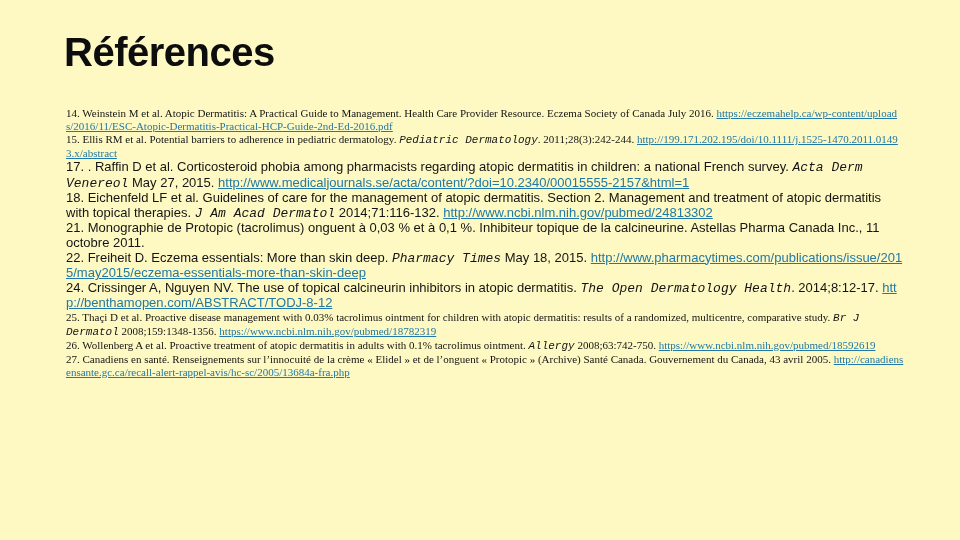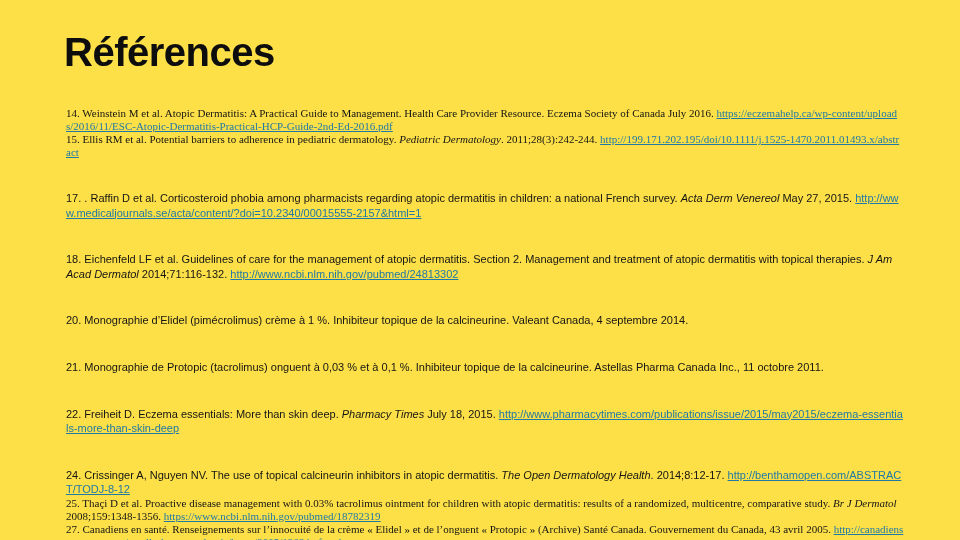--- a/index.html
+++ b/index.html
@@ -3,58 +3,58 @@
 <meta charset="utf-8">
 <style>
   html,body{margin:0;padding:0;}
   body{
     width:960px;height:540px;
     background:#ffffff;
     position:relative;
     overflow:hidden;
     font-family:"Liberation Sans",sans-serif;
   }
-  .slide{position:absolute;inset:0;background:#fde047;}
+  .slide{position:absolute;inset:0;background:#fef9c3;}
   .title{
     position:absolute;left:64px;top:30px;margin:0;
     font-family:"Liberation Sans",sans-serif;
     font-weight:700;font-size:40px;color:#0d0d0d;
     letter-spacing:-0.5px;
   }
   .refs{
     position:absolute;left:66px;top:107px;width:838px;
     color:#141414;
   }
   .ref{margin:0;padding:0;}
   .ref.serif{
     font-family:"Liberation Serif",serif;
     font-size:11px;line-height:13px;
   }
   .ref.sans{
     font-family:"Liberation Sans",sans-serif;
-    font-size:11px;line-height:14.6px;margin-top:32px;
+    font-size:13px;line-height:14.6px;
   }
   .link{
     color:var(--link,#2179a5);
     text-decoration:underline;
     cursor:pointer;
     word-break:break-all;
   }
-  .it{font-style:italic;}
+  .it{font-style:italic;font-family:Liberation Mono, monospace;}
 </style>
 </head>
 <body>
 
 <div class="slide">
   <h1 class="title">Références</h1>
   <div class="refs" id="refs">
       <div class="ref serif"><span class="">14. Weinstein M et al. Atopic Dermatitis: A Practical Guide to Management. Health Care Provider Resource. Eczema Society of Canada July 2016. </span><a class="link">https://eczemahelp.ca/wp-content/uploads/2016/11/ESC-Atopic-Dermatitis-Practical-HCP-Guide-2nd-Ed-2016.pdf</a></div>
       <div class="ref serif"><span class="">15. Ellis RM et al. Potential barriers to adherence in pediatric dermatology. </span><span class="it">Pediatric Dermatology</span><span class="">. 2011;28(3):242-244. </span><a class="link">http://199.171.202.195/doi/10.1111/j.1525-1470.2011.01493.x/abstract</a></div>
       <div class="ref sans"><span class="">17. . Raffin D et al. Corticosteroid phobia among pharmacists regarding atopic dermatitis in children: a national French survey. </span><span class="it">Acta Derm Venereol</span><span class=""> May 27, 2015. </span><a class="link">http://www.medicaljournals.se/acta/content/?doi=10.2340/00015555-2157&amp;html=1</a></div>
       <div class="ref sans"><span class="">18. Eichenfeld LF et al. Guidelines of care for the management of atopic dermatitis. Section 2. Management and treatment of atopic dermatitis with topical therapies. </span><span class="it">J Am Acad Dermatol</span><span class=""> 2014;71:116-132. </span><a class="link">http://www.ncbi.nlm.nih.gov/pubmed/24813302</a></div>
-      <div class="ref sans"><span class="">20. Monographie d’Elidel (pimécrolimus) crème à 1 %. Inhibiteur topique de la calcineurine. Valeant Canada, 4  septembre 2014.</span></div>
       <div class="ref sans"><span class="">21. Monographie de Protopic (tacrolimus) onguent à 0,03 % et à 0,1 %. Inhibiteur topique de la calcineurine. Astellas Pharma Canada Inc., 11  octobre 2011.</span></div>
-      <div class="ref sans"><span class="">22. Freiheit D. Eczema essentials: More than skin deep. </span><span class="it">Pharmacy Times</span><span class=""> July 18, 2015. </span><a class="link">http://www.pharmacytimes.com/publications/issue/2015/may2015/eczema-essentials-more-than-skin-deep</a></div>
+      <div class="ref sans"><span class="">22. Freiheit D. Eczema essentials: More than skin deep. </span><span class="it">Pharmacy Times</span><span class=""> May 18, 2015. </span><a class="link">http://www.pharmacytimes.com/publications/issue/2015/may2015/eczema-essentials-more-than-skin-deep</a></div>
       <div class="ref sans"><span class="">24. Crissinger A, Nguyen NV. The use of topical calcineurin inhibitors in atopic dermatitis. </span><span class="it">The Open Dermatology Health</span><span class="">. 2014;8:12-17. </span><a class="link">http://benthamopen.com/ABSTRACT/TODJ-8-12</a></div>
       <div class="ref serif"><span class="">25. Thaçi D et al. Proactive disease management with 0.03% tacrolimus ointment for children with atopic dermatitis: results of a randomized, multicentre, comparative study. </span><span class="it">Br J Dermatol</span><span class=""> 2008;159:1348-1356. </span><a class="link">https://www.ncbi.nlm.nih.gov/pubmed/18782319</a></div>
+      <div class="ref serif"><span class="">26. Wollenberg A et al. Proactive treatment of atopic dermatitis in adults with 0.1% tacrolimus ointment. </span><span class="it">Allergy</span><span class=""> 2008;63:742-750. </span><a class="link">https://www.ncbi.nlm.nih.gov/pubmed/18592619</a></div>
       <div class="ref serif"><span class="">27. Canadiens en santé. Renseignements sur l’innocuité de la crème « Elidel » et de l’onguent « Protopic » (Archive) Santé Canada. Gouvernement du Canada, 43 avril 2005. </span><a class="link">http://canadiensensante.gc.ca/recall-alert-rappel-avis/hc-sc/2005/13684a-fra.php</a></div>
     </div>
 </div>
 
 </body></html>

